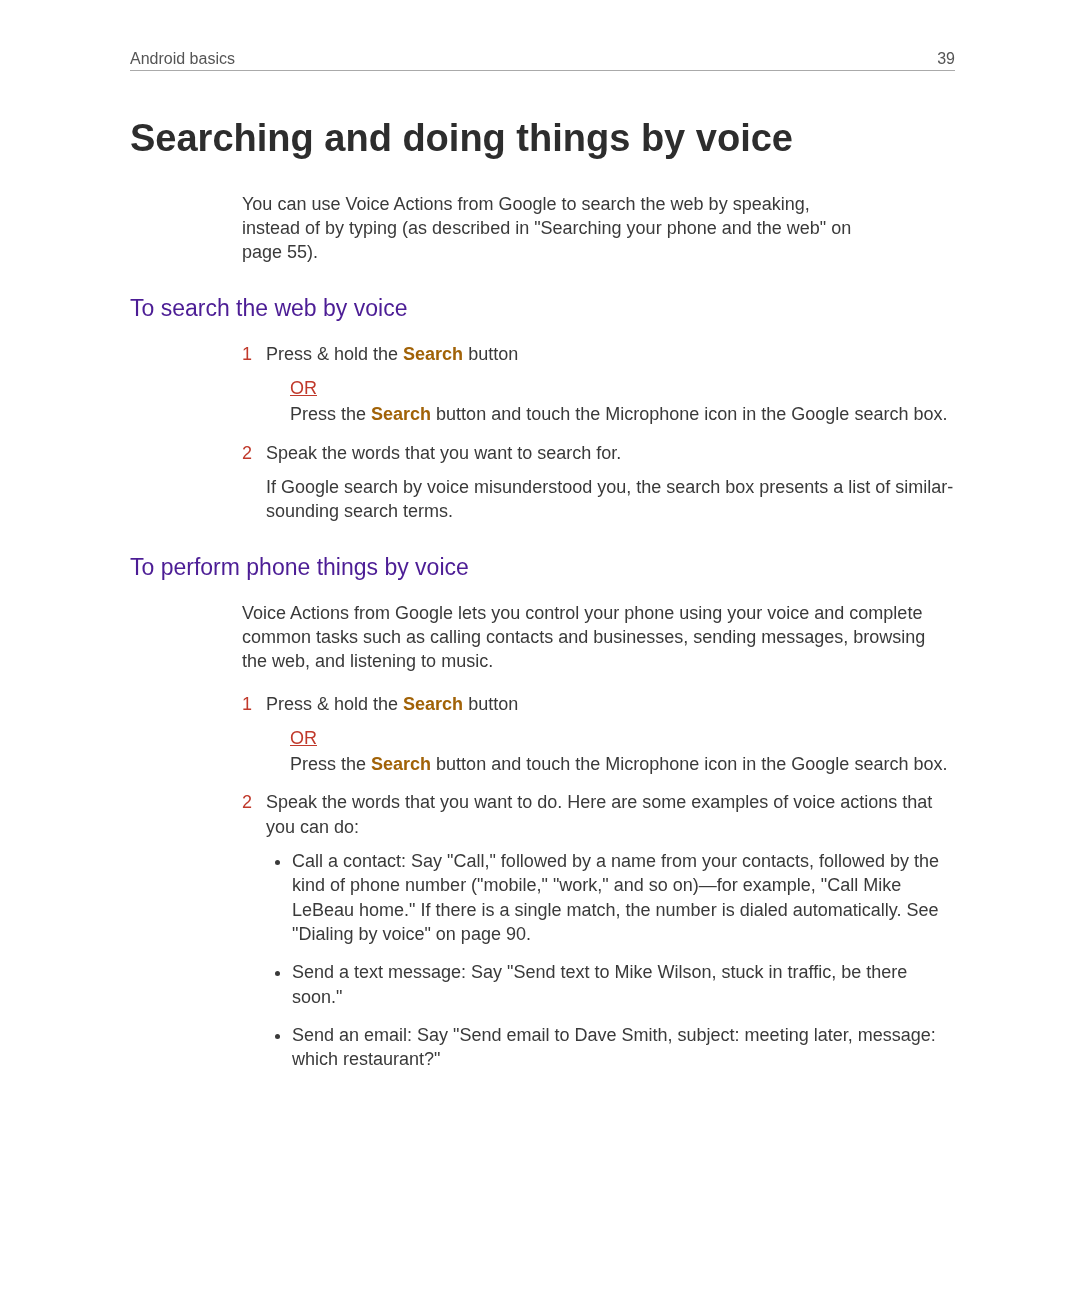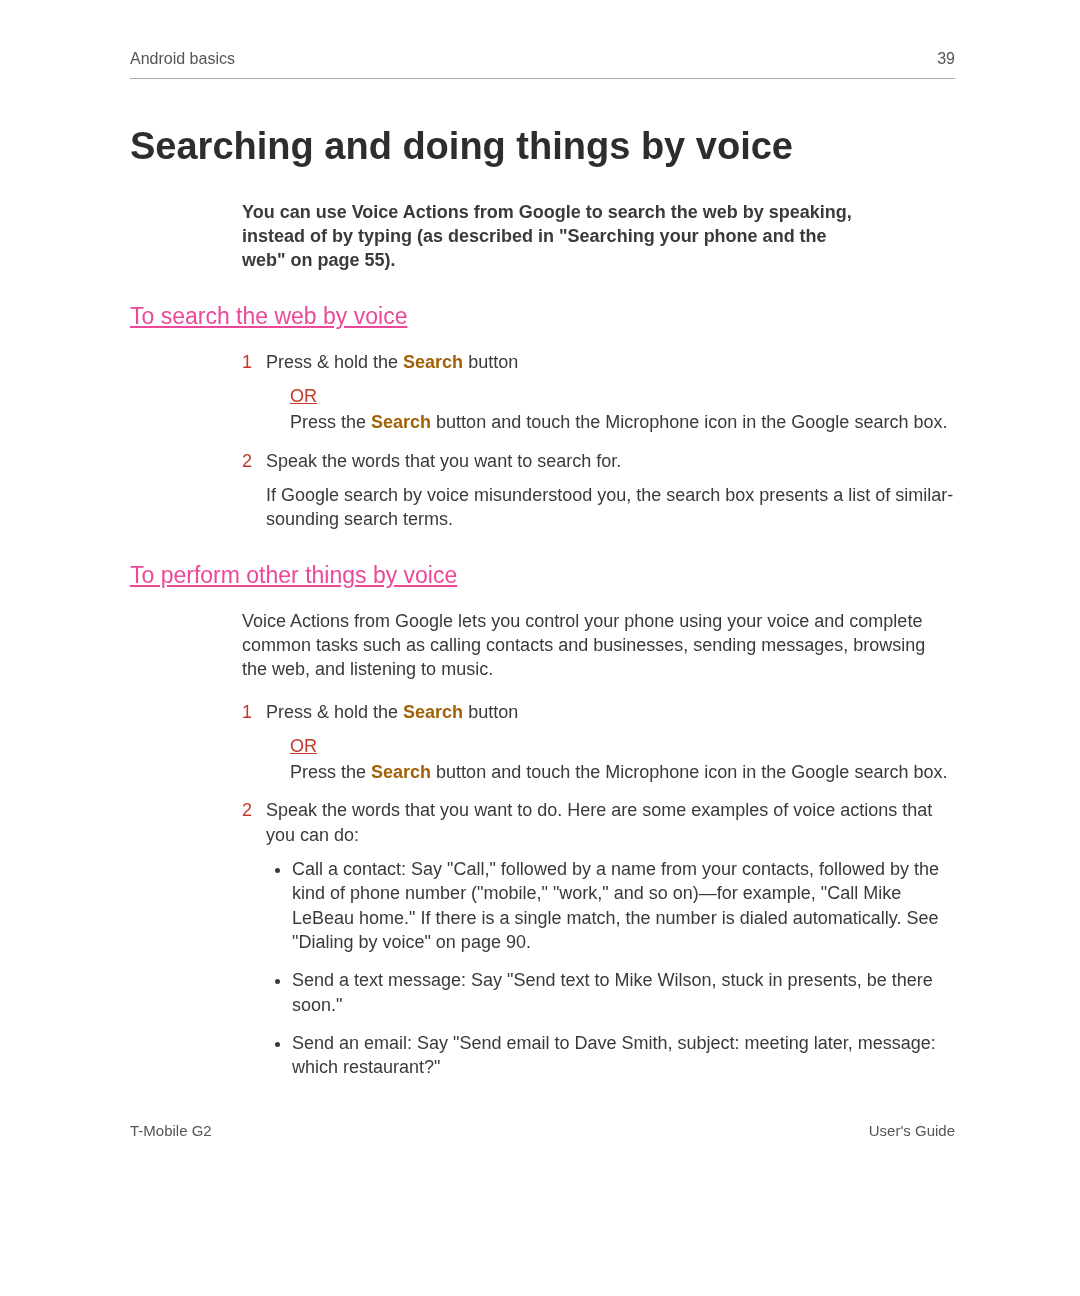--- a/index.html
+++ b/index.html
@@ -17,41 +17,38 @@
     padding: 48px 125px 40px 130px;
     box-sizing: border-box;
     position: relative;
   }
   .header-row {
     display: flex;
     justify-content: space-between;
     font-size: 16px;
     color: #555;
     border-bottom: 1px solid #aaa;
-    padding-bottom: 8px;
     margin-bottom: 42px;
   }
   h1.title {
     font-weight: 700;
     font-size: 38px;
     color: #2d2d2d;
     margin: 0 0 28px 0;
   }
   .intro {
     margin-left: 112px;
     margin-right: 90px;
     margin-bottom: 28px;
-    font-weight: bold;
   }
   h2.section {
     font-weight: 400;
     font-size: 23px;
-    color: #ec4899;
+    color: #4c1d95;
     margin: 18px 0 18px 0;
-    text-decoration: underline;
   }
   .body-block {
     margin-left: 112px;
     margin-right: 0;
     margin-bottom: 18px;
   }
   .numbered {
     display: flex;
     margin-left: 112px;
     margin-bottom: 4px;
@@ -127,21 +124,21 @@
   </div>
 
   <div class="numbered">
     <div class="num">2</div>
     <div class="num-content">
       <div class="step-para">Speak the words that you want to search for.</div>
       <div class="step-para">If Google search by voice misunderstood you, the search box presents a list of similar-sounding search terms.</div>
     </div>
   </div>
 
-  <h2 class="section">To perform other things by voice</h2>
+  <h2 class="section">To perform phone things by voice</h2>
 
   <div class="body-block">Voice Actions from Google lets you control your phone using your voice and complete common tasks such as calling contacts and businesses, sending messages, browsing the web, and listening to music.</div>
 
   <div class="numbered">
     <div class="num">1</div>
     <div class="num-content">
       <div class="step-para">
         <span>Press &amp; hold the </span><span class="bold">Search</span><span> button</span>
       </div>
       <div class="sub-indent">
@@ -152,24 +149,20 @@
       </div>
     </div>
   </div>
 
   <div class="numbered">
     <div class="num">2</div>
     <div class="num-content">
       <div class="step-para">Speak the words that you want to do. Here are some examples of voice actions that you can do:</div>
       <ul class="bullets">
         <li>Call a contact: Say "Call," followed by a name from your contacts, followed by the kind of phone number ("mobile," "work," and so on)—for example, "Call Mike LeBeau home." If there is a single match, the number is dialed automatically. See "Dialing by voice" on page 90.</li>
-        <li>Send a text message: Say "Send text to Mike Wilson, stuck in presents, be there soon."</li>
+        <li>Send a text message: Say "Send text to Mike Wilson, stuck in traffic, be there soon."</li>
         <li>Send an email: Say "Send email to Dave Smith, subject: meeting later, message: which restaurant?"</li>
       </ul>
     </div>
   </div>
 
-  <div class="footer-row">
-    <span>T-Mobile G2</span>
-    <span>User's Guide</span>
-  </div>
 
 </div>
 
 </body></html>

